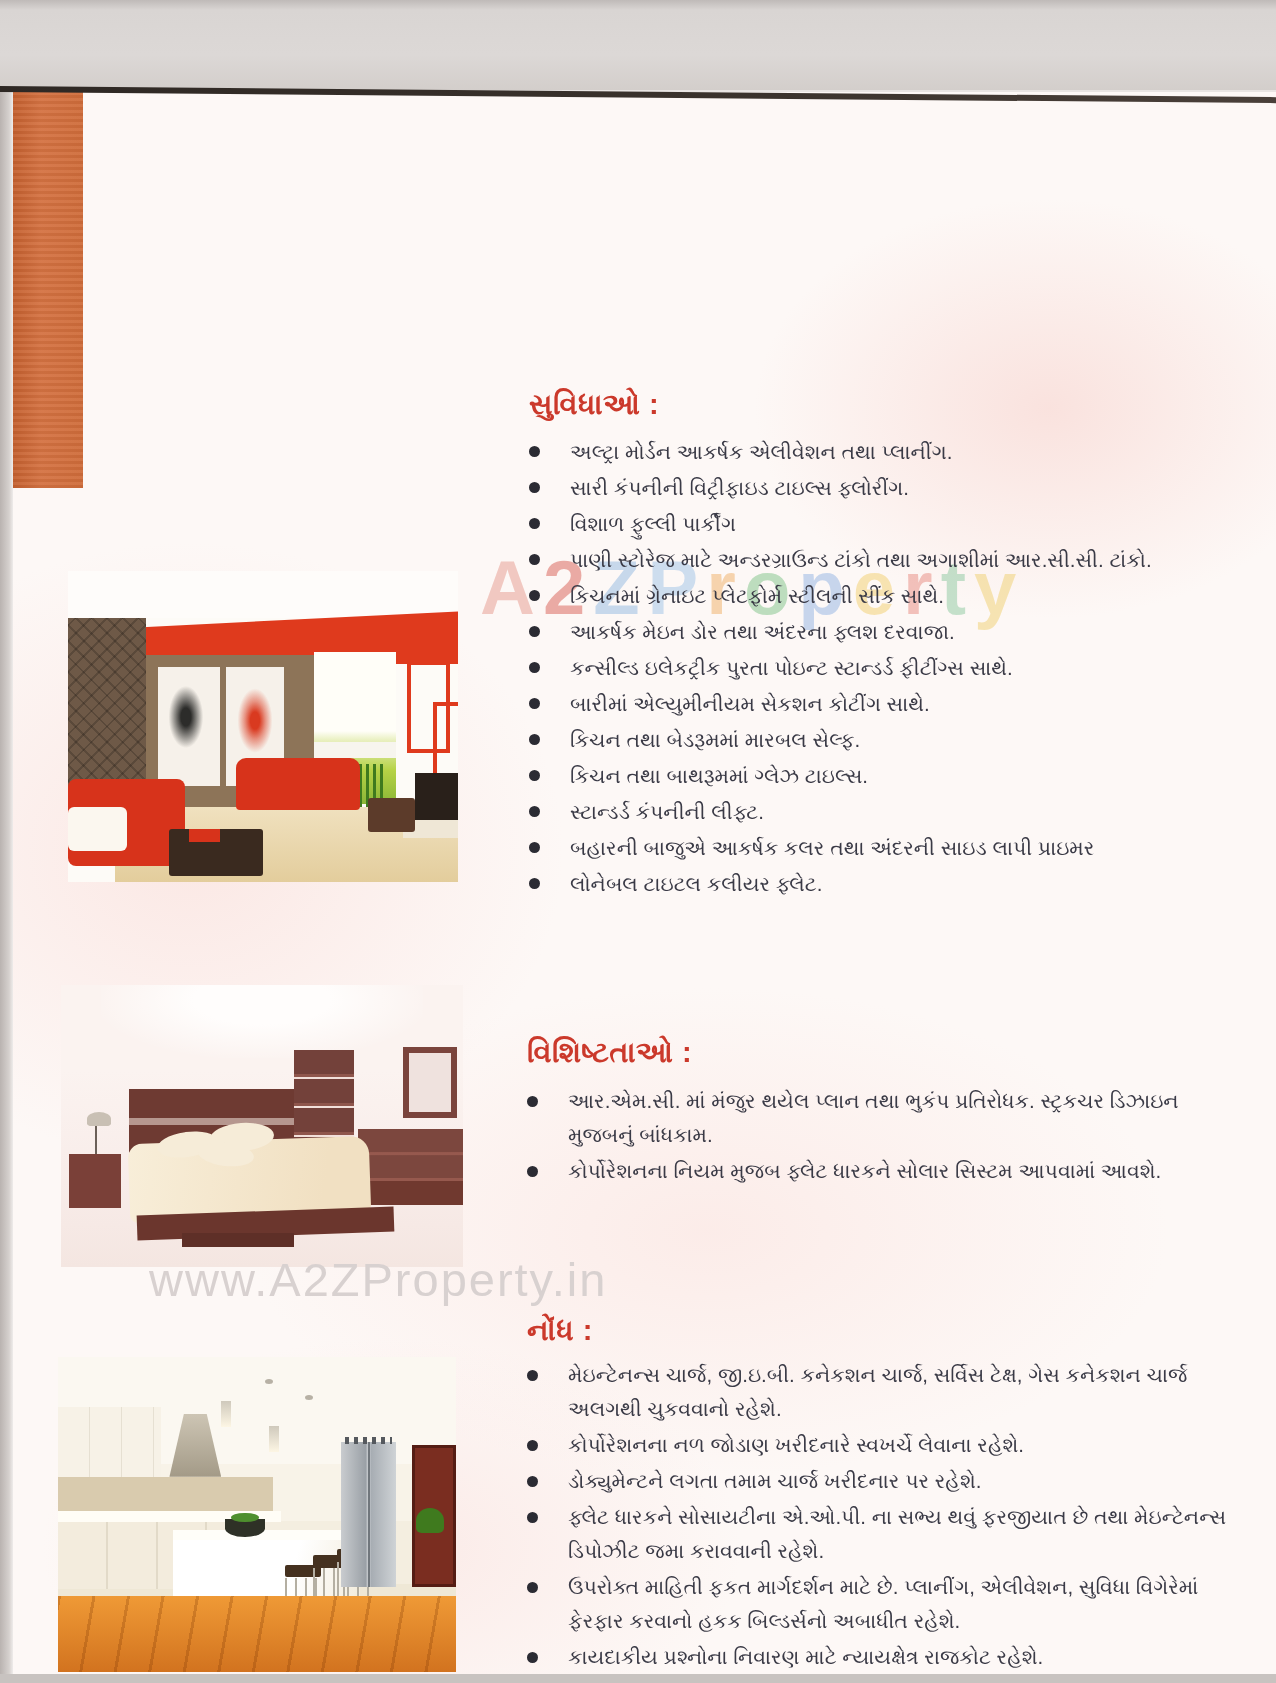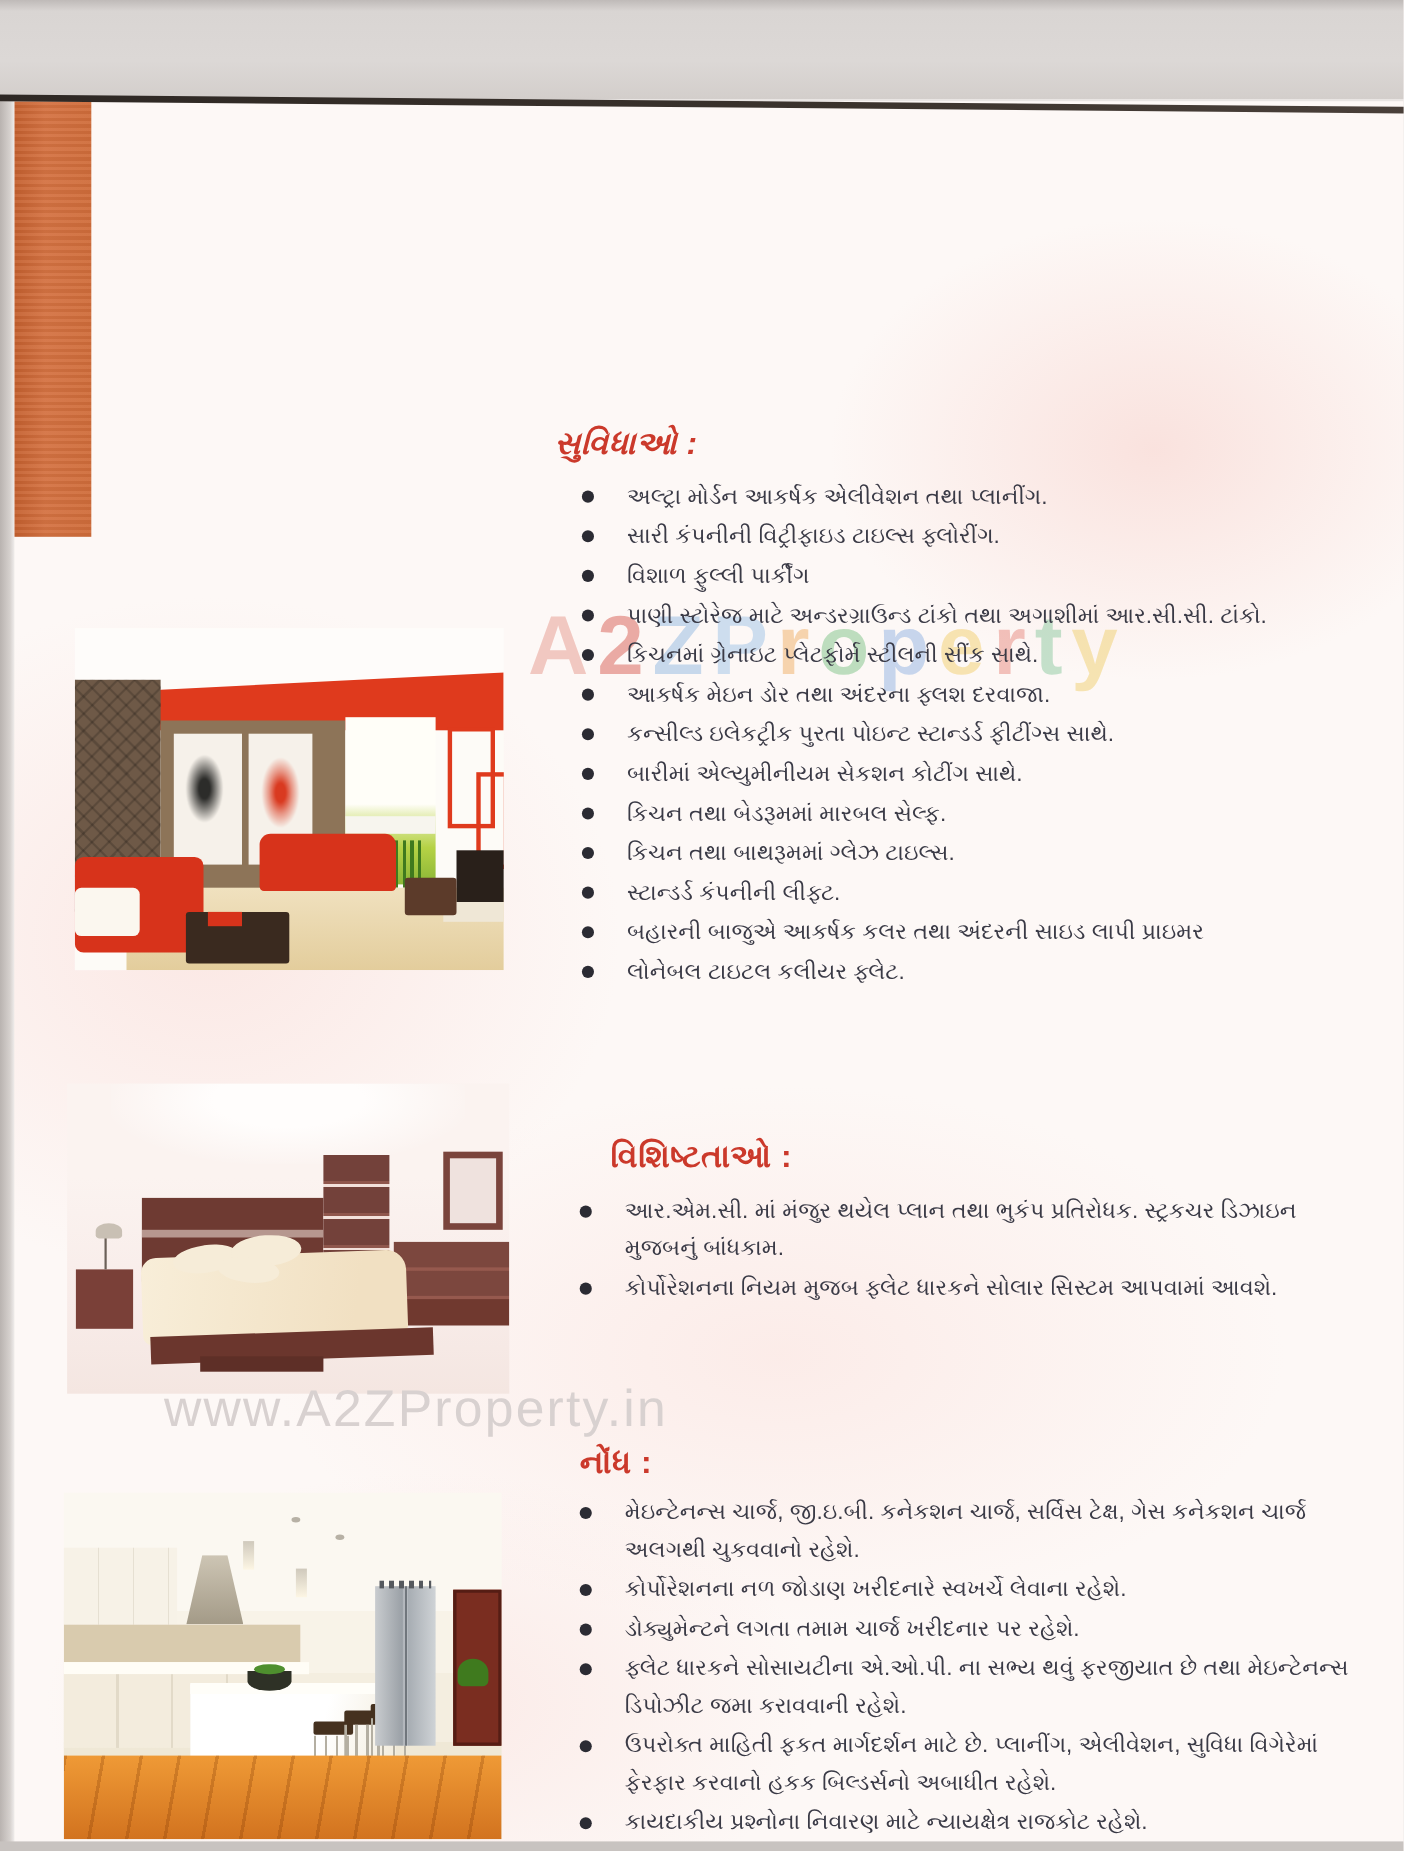--- a/index.html
+++ b/index.html
@@ -256,21 +256,21 @@
     <div class="sleg2"></div>
     <div class="sleg3"></div>
     <div class="fridge"></div>
     <div class="fridgeline"></div>
     <div class="fridgehinge"></div>
     <div class="doorway"></div>
     <div class="doorplant"></div>
     <div class="floor"></div>
   </div>
 
-  <div class="section-heading" style="left:491px;top:296px;font-style:italic;">સુવિધાઓ :</div>
+  <div class="section-heading" style="left:516px;top:296px;">સુવિધાઓ :</div>
   <ul class="blist" style="left:512px;top:342px;width:680px;">
     <li>
         <span class="dot"></span>
         <span>અલ્ટ્રા મોર્ડન આકર્ષક એલીવેશન તથા પ્લાનીંગ.</span>
       </li>
     <li>
         <span class="dot"></span>
         <span>સારી કંપનીની વિટ્રીફાઇડ ટાઇલ્સ ફ્લોરીંગ.</span>
       </li>
     <li>
@@ -312,21 +312,21 @@
     <li>
         <span class="dot"></span>
         <span>બહારની બાજુએ આકર્ષક કલર તથા અંદરની સાઇડ લાપી પ્રાઇમર</span>
       </li>
     <li>
         <span class="dot"></span>
         <span>લોનેબલ ટાઇટલ કલીયર ફ્લેટ.</span>
       </li>
   </ul>
 
-  <div class="section-heading" style="left:542px;top:944px;">વિશિષ્ટતાઓ :</div>
+  <div class="section-heading" style="left:514px;top:944px;">વિશિષ્ટતાઓ :</div>
   <ul class="blist wrapped" style="left:510px;top:992px;width:700px;">
     <li>
         <span class="dot"></span>
         <span>આર.એમ.સી. માં મંજુર થયેલ પ્લાન તથા ભુકંપ પ્રતિરોધક. સ્ટ્રકચર ડિઝાઇન મુજબનું બાંધકામ.</span>
       </li>
     <li>
         <span class="dot"></span>
         <span>કોર્પોરેશનના નિયમ મુજબ ફ્લેટ ધારકને સોલાર સિસ્ટમ આપવામાં આવશે.</span>
       </li>
   </ul>

